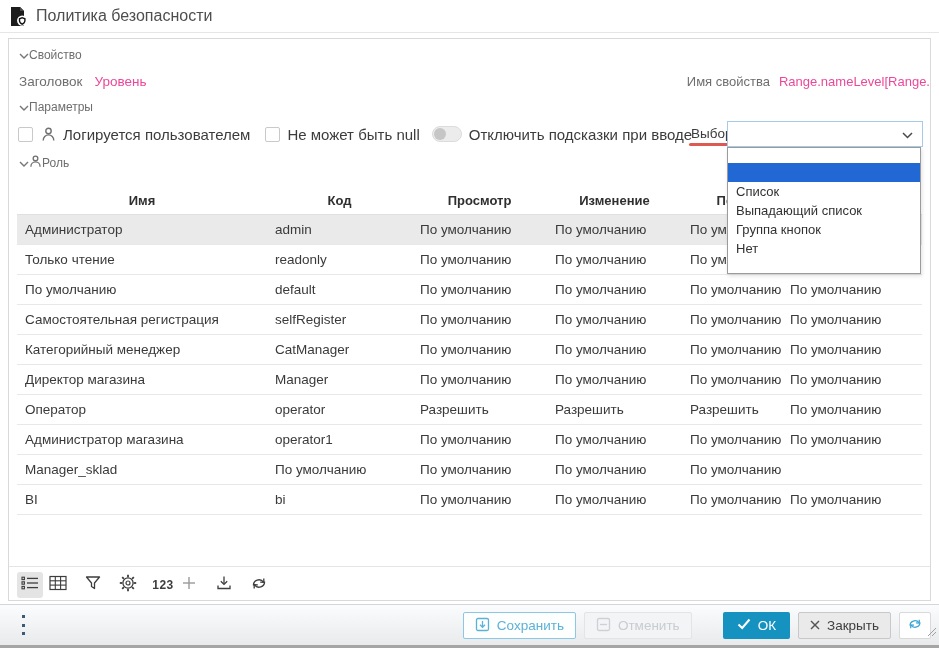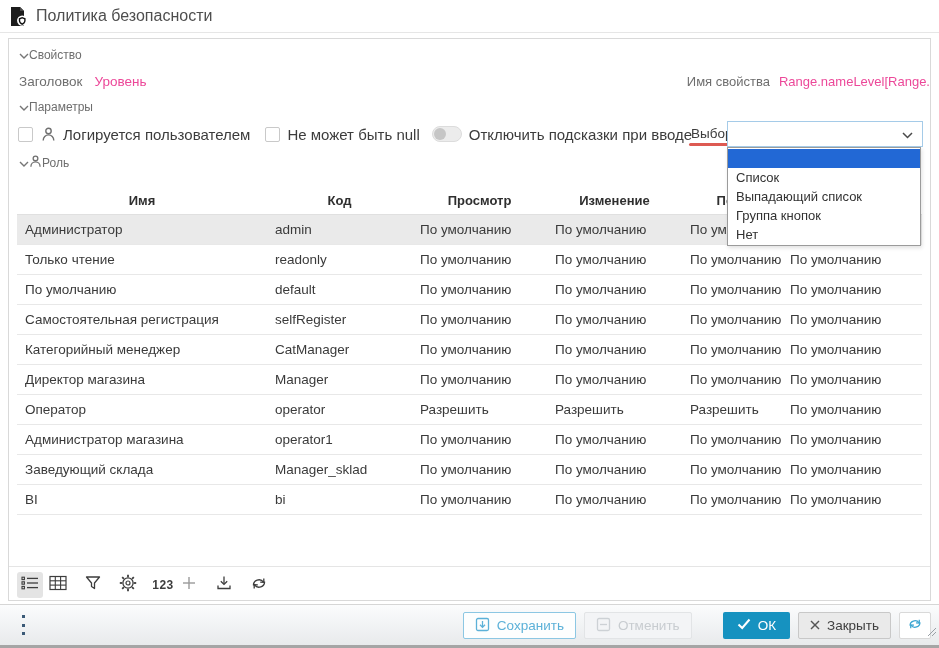--- a/index.html
+++ b/index.html
@@ -46,21 +46,21 @@
   .choice-label::after { content:""; position:absolute; left:-2px; right:-5px;
     bottom:1px; height:3px; border-radius:2px; background:#dd5a52; }
   
   .select-box { position:absolute; left:718px; top:82px; width:196px; height:26px;
     background:#fff; border:1px solid #a5cbe8; display:flex; align-items:center;
     justify-content:flex-end; padding-right:9px; z-index:12; cursor:pointer; }
   .select-box .sel-value { flex:1; font-size:13px; color:#333; padding-left:8px; }
   
   .dropdown { position:absolute; left:718px; top:108px; width:194px; z-index:11;
     background:#fff; border:1px solid #9b9b9b; box-shadow:1px 2px 4px rgba(0,0,0,.12);
-    padding:1px 0; }
+    padding:15px 0; }
   .opt { height:19px; line-height:19px; font-size:13px; color:#323232;
     padding-left:8px; white-space:nowrap; cursor:pointer; }
   .opt.hl { background:#2268d5; color:#fff; height:19px; }
   
   .role-table { position:absolute; left:8px; right:8px; top:147px; }
   .thead, .trow { display:grid; grid-template-columns:250px 145px 135px 135px 100px 140px; }
   .thead { height:29px; }
   .th { font-size:13px; font-weight:bold; color:#2f2f2f; text-align:center;
     line-height:29px; white-space:nowrap; overflow:hidden; }
   .trow { height:30px; border-bottom:1px solid #e8e8e8; cursor:pointer; }
@@ -257,21 +257,20 @@
         </div>
         <div class="trow">
           <div class="tcell">Администратор магазина</div>
           <div class="tcell">operator1</div>
           <div class="tcell">По умолчанию</div>
           <div class="tcell">По умолчанию</div>
           <div class="tcell">По умолчанию</div>
           <div class="tcell">По умолчанию</div>
         </div>
         <div class="trow">
-          <div class="tcell">Заведующий склада</div>
           <div class="tcell">Manager_sklad</div>
           <div class="tcell">По умолчанию</div>
           <div class="tcell">По умолчанию</div>
           <div class="tcell">По умолчанию</div>
           <div class="tcell">По умолчанию</div>
         </div>
         <div class="trow">
           <div class="tcell">BI</div>
           <div class="tcell">bi</div>
           <div class="tcell">По умолчанию</div>

